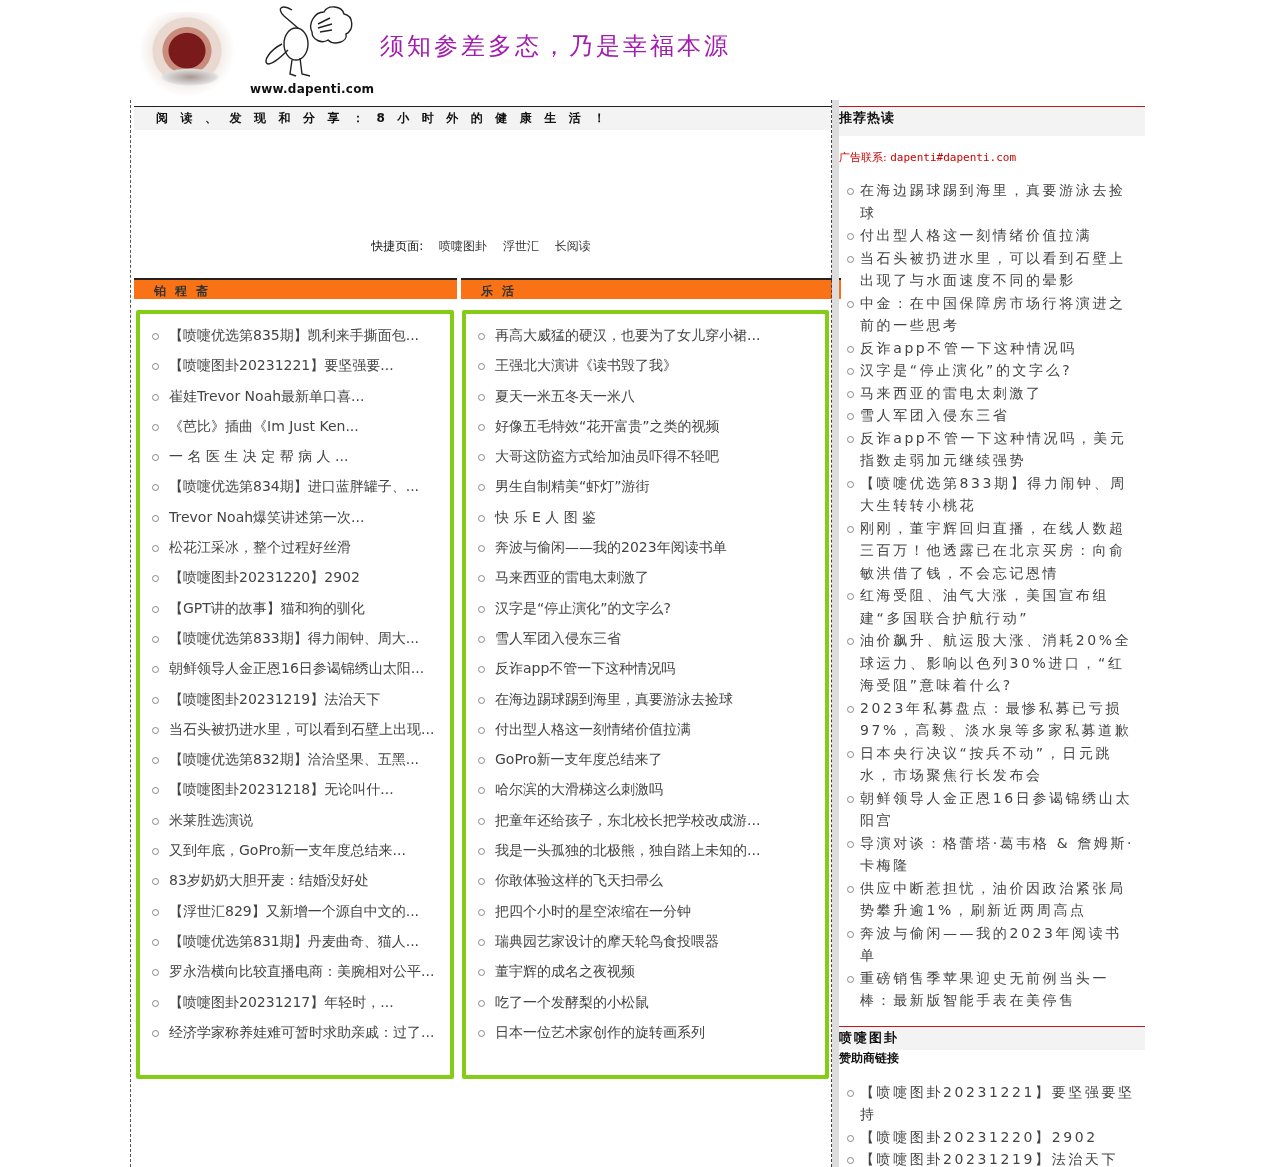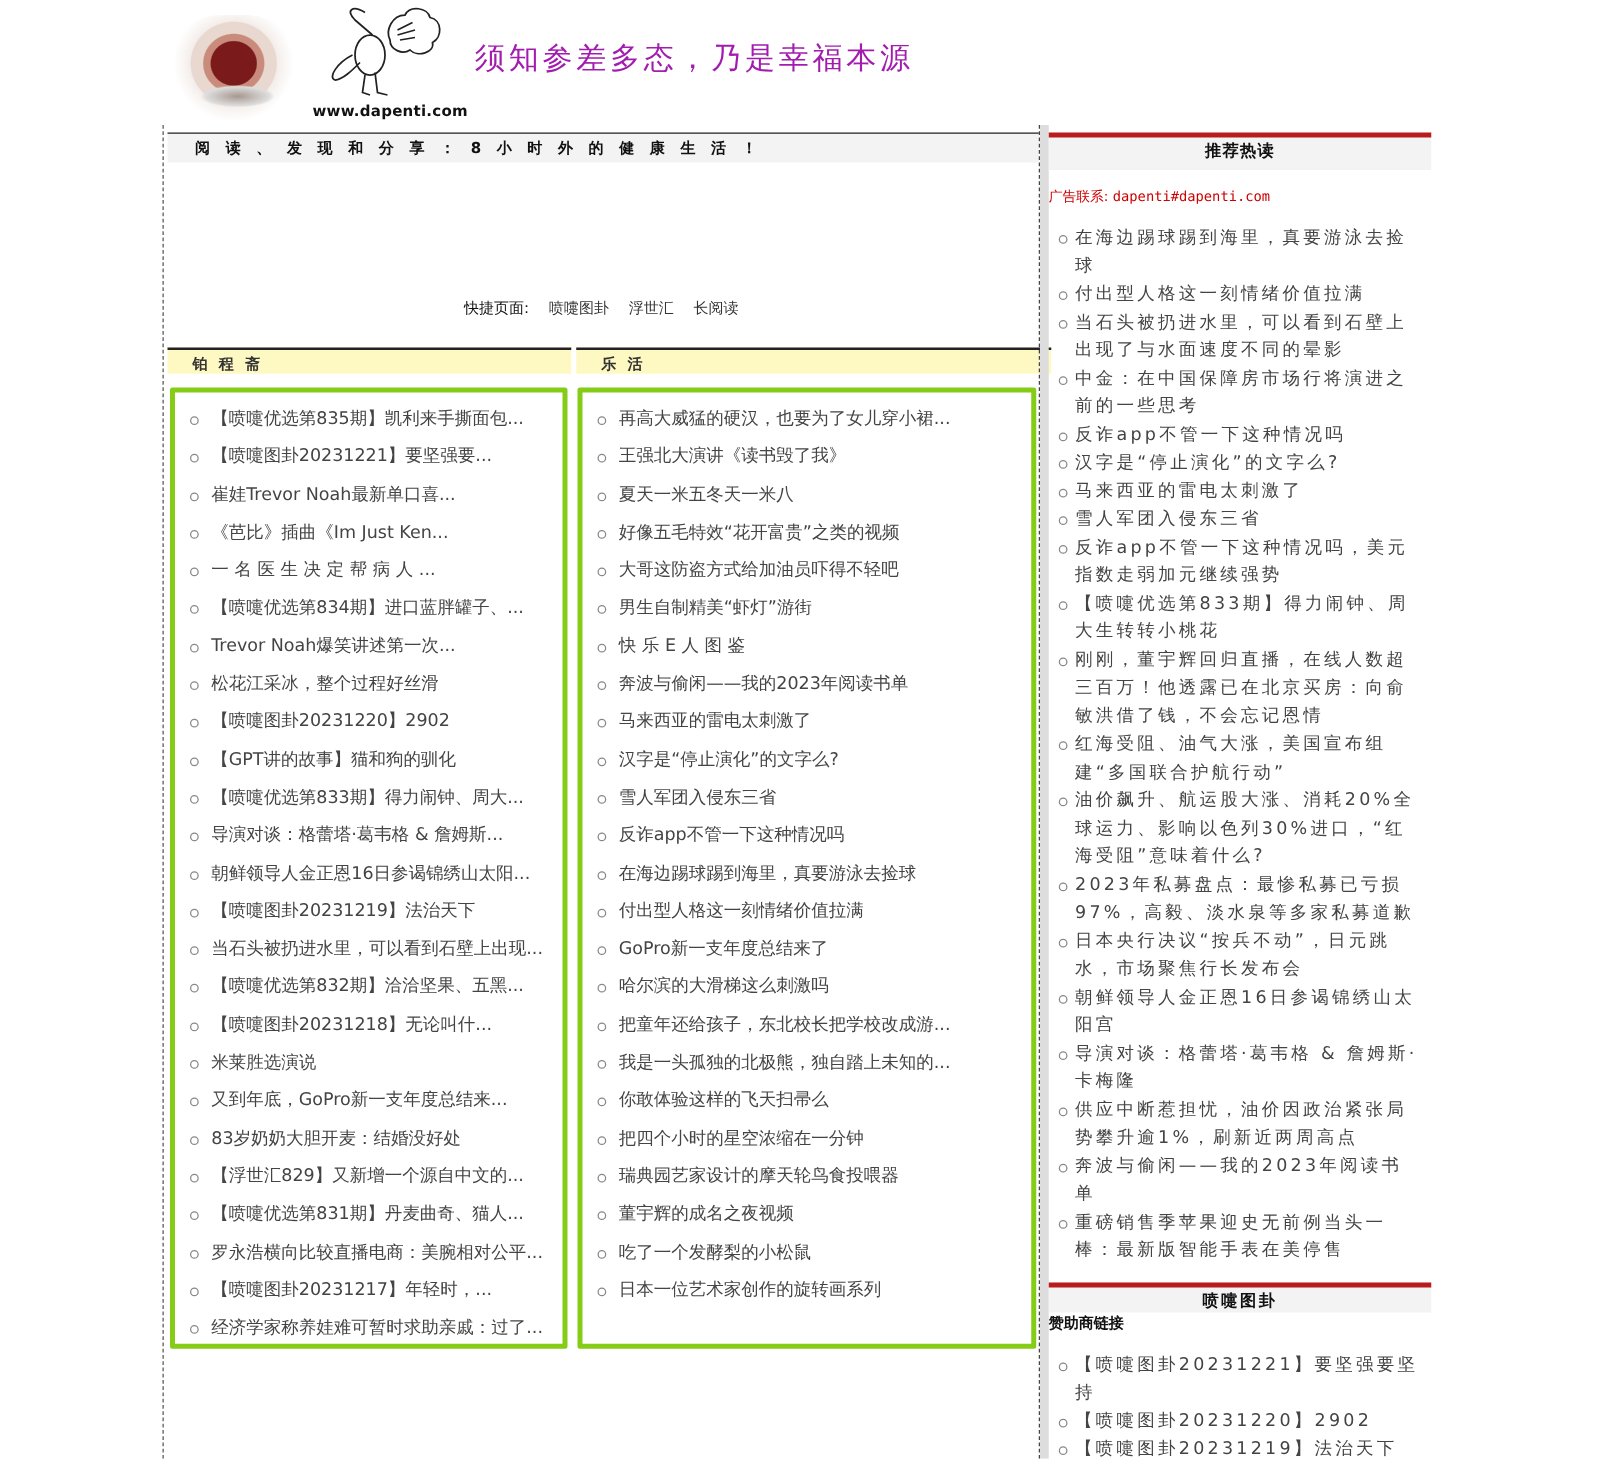--- a/index.html
+++ b/index.html
@@ -23,36 +23,36 @@
     .gray-strip { position: absolute; left: 832px; top: 100px; width: 7px; height: 1067px; background: #ddd; }
 
     .tagline-bar { position: absolute; left: 3px; top: 6px; width: 697px; height: 24px;
       border-top: 1px solid #222; background: #f3f3f3; }
     .tagline { position: absolute; left: 22px; top: 3px; font: bold 12px "DejaVu Sans", sans-serif; color: #111; letter-spacing: 12.5px; white-space: nowrap; }
 
     .quick { position: absolute; top: 138px; left: 0; width: 700px; text-align: center; font-size: 12px; color: #222; }
     .quick .quick-label { color: #111; }
     .quick a { color: #333; text-decoration: none; margin-left: 12px; }
 
-    .col-head { position: absolute; top: 178px; height: 21px; border-top: 2px solid #222; background: #fef9c3; }
+    .col-head { position: absolute; top: 178px; height: 21px; border-top: 2px solid #222; background: #f97316; }
     .col-head span { position: absolute; left: 20px; top: 3px; font: bold 12px "DejaVu Sans", sans-serif; color: #333; letter-spacing: 9px; white-space: nowrap; }
     .col-head.left { left: 3px; width: 323px; }
     .col-head.right { left: 330px; width: 380px; }
 
     .col-box { position: absolute; top: 210px; height: 769px; border: 4px solid #84cc16; border-radius: 2px; padding-top: 6px; }
     .col-box.left { left: 5px; width: 318px; }
     .col-box.right { left: 331px; width: 367px; }
     .col-box ul { list-style: none; }
     .col-box li { height: 30.3px; line-height: 30px; font-size: 14px; color: #444; white-space: nowrap; padding-left: 29px; position: relative; }
     .col-box li::before { content: ""; position: absolute; left: 12px; top: 13px; width: 5px; height: 5px; border: 1px solid #888; border-radius: 50%; }
     .col-box li a { color: #444; text-decoration: none; }
 
     
     .sidebar { position: absolute; left: 839px; top: 100px; width: 306px; height: 1067px; }
-    .side-head { position: relative; height: 30px; border-top: 4px solid #b91c1c; background: #f3f3f3; text-align: center; margin-top: 6px; }
+    .side-head { position: relative; height: 30px; border-top: 1px solid #b91c1c; background: #f3f3f3; margin-top: 6px; }
     .side-head span { display: inline-block; line-height: 30px; font: bold 13px "DejaVu Sans", sans-serif; color: #111; letter-spacing: 1px; }
     .ad-contact { margin-top: 14px; font-size: 11px; color: #c00; white-space: nowrap; }
     .ad-contact .ad-email { font-family: "DejaVu Sans Mono", monospace; font-size: 11px; }
     .side-list { list-style: none; margin-top: 14px; padding-left: 21px; padding-right: 10px; }
     .side-list li { position: relative; font-size: 14px; line-height: 22.5px; color: #444; letter-spacing: 2.6px; }
     .side-list li::before { content: ""; position: absolute; left: -13px; top: 9px; width: 5px; height: 5px; border: 1px solid #888; border-radius: 50%; }
     .side-list li a { color: #444; text-decoration: none; }
     .sponsor { font-size: 12px; color: #111; font-weight: bold; }
     .side-head.second { margin-top: 14px; height: 24px; }
     .side-head.second span { line-height: 22px; letter-spacing: 2px; }
@@ -101,21 +101,20 @@
       <li><a href="#">【喷嚏图卦20231221】要坚强要...</a></li>
       <li><a href="#">崔娃Trevor Noah最新单口喜...</a></li>
       <li><a href="#">《芭比》插曲《Im Just Ken...</a></li>
       <li><a href="#">一 名 医 生 决 定 帮 病 人 ...</a></li>
       <li><a href="#">【喷嚏优选第834期】进口蓝胖罐子、...</a></li>
       <li><a href="#">Trevor Noah爆笑讲述第一次...</a></li>
       <li><a href="#">松花江采冰，整个过程好丝滑</a></li>
       <li><a href="#">【喷嚏图卦20231220】2902</a></li>
       <li><a href="#">【GPT讲的故事】猫和狗的驯化</a></li>
       <li><a href="#">【喷嚏优选第833期】得力闹钟、周大...</a></li>
-      <li><a href="#">导演对谈：格蕾塔·葛韦格 &amp; 詹姆斯...</a></li>
       <li><a href="#">朝鲜领导人金正恩16日参谒锦绣山太阳...</a></li>
       <li><a href="#">【喷嚏图卦20231219】法治天下</a></li>
       <li><a href="#">当石头被扔进水里，可以看到石壁上出现...</a></li>
       <li><a href="#">【喷嚏优选第832期】洽洽坚果、五黑...</a></li>
       <li><a href="#">【喷嚏图卦20231218】无论叫什...</a></li>
       <li><a href="#">米莱胜选演说</a></li>
       <li><a href="#">又到年底，GoPro新一支年度总结来...</a></li>
       <li><a href="#">83岁奶奶大胆开麦：结婚没好处</a></li>
       <li><a href="#">【浮世汇829】又新增一个源自中文的...</a></li>
       <li><a href="#">【喷嚏优选第831期】丹麦曲奇、猫人...</a></li>

